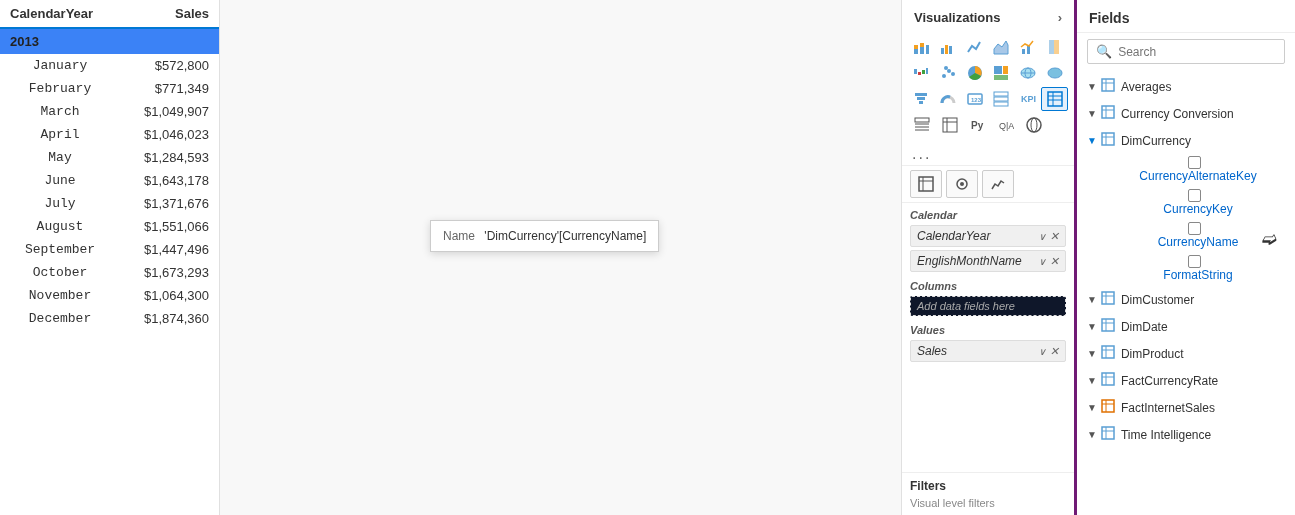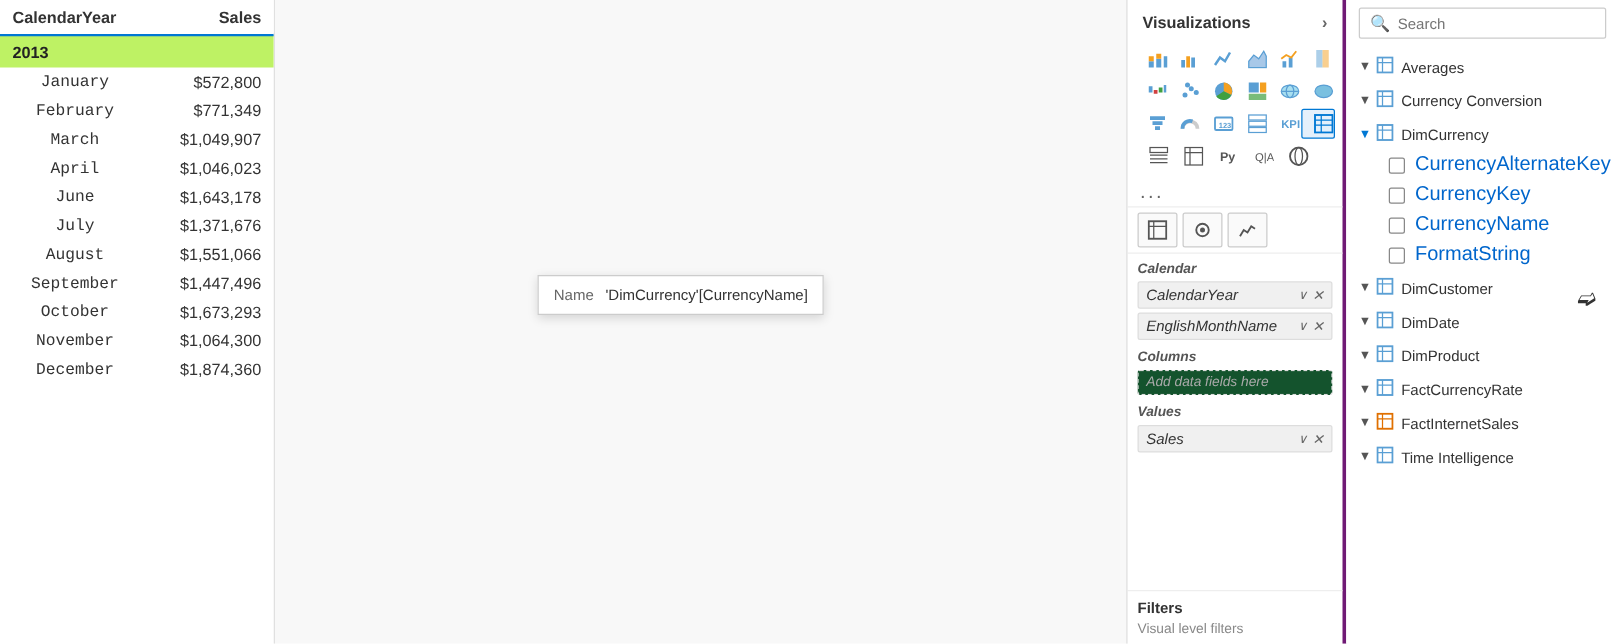--- a/index.html
+++ b/index.html
@@ -35,21 +35,21 @@
       position: sticky;
       top: 0;
     }
     .data-table thead tr th:nth-child(2) {
       text-align: right;
     }
     .data-table tbody tr.year-row td {
       font-weight: 700;
       padding: 5px 10px;
       color: #222;
-      background: #bef264;
+      background: #3b82f6;
     }
     .data-table tbody tr.data-row td {
       padding: 4px 10px;
       color: #333;
     }
     .data-table tbody tr.data-row td:first-child {
       text-align: center;
       font-family: Liberation Mono, monospace;
     }
     .data-table tbody tr.data-row td:nth-child(2) {
@@ -120,21 +120,21 @@
     .viz-icon-row {
       display: flex;
       align-items: center;
       margin-bottom: 2px;
     }
     .viz-icon {
       width: 28px;
       height: 24px;
       display: flex;
       align-items: center;
-      justify-content: flex-end;
+      justify-content: center;
       cursor: pointer;
       border: 1px solid transparent;
       border-radius: 2px;
       font-size: 14px;
       color: #000000;
     }
     .viz-icon.active {
       border-color: #0078d4;
       background: #e5f0fb;
     }
@@ -211,21 +211,21 @@
       color: #666;
       cursor: pointer;
       margin-left: 4px;
     }
     .field-well-placeholder {
       font-size: 11px;
       color: #aaa;
       padding: 3px 6px;
       border: 1px dashed #ddd;
       border-radius: 2px;
-      background: #14532d;
+      background: #0f172a;
     }
 
     .filters-section {
       padding: 6px 8px;
       border-top: 1px solid #eee;
     }
     .filters-label {
       font-weight: 600;
       font-size: 12px;
       color: #333;
@@ -304,22 +304,23 @@
       font-weight: 500;
     }
     .field-group-items {
       padding-left: 28px;
     }
     .field-item {
       display: flex;
       align-items: center;
       padding: 3px 10px 3px 6px;
       cursor: pointer;
-      font-size: 16px;
-      color: #333;
+      font-size: 12px;
+      color: #333;
+      flex-direction: column;
     }
     .field-item .field-checkbox {
       width: 13px;
       height: 13px;
       border: 1px solid #888;
       border-radius: 2px;
       margin-right: 8px;
       background: #fff;
       flex-shrink: 0;
     }
@@ -366,20 +367,24 @@
     </tr>
         <tr class="data-row">
       <td>March</td>
       <td>$1,049,907</td>
     </tr>
         <tr class="data-row">
       <td>April</td>
       <td>$1,046,023</td>
     </tr>
         <tr class="data-row">
+      <td>May</td>
+      <td>$1,284,593</td>
+    </tr>
+        <tr class="data-row">
       <td>June</td>
       <td>$1,643,178</td>
     </tr>
         <tr class="data-row">
       <td>July</td>
       <td>$1,371,676</td>
     </tr>
         <tr class="data-row">
       <td>August</td>
       <td>$1,551,066</td>
@@ -637,20 +642,23 @@
     </div>
   </div>
 
   <div class="filters-section">
     <div class="filters-label">Filters</div>
     <div class="filters-sub">Visual level filters</div>
   </div>
 </div>
 
 <div class="fields-panel">
+  <div class="fields-header">
+    <span>Fields</span>
+  </div>
   <div class="fields-search-bar">
     <span class="fields-search-icon">🔍</span>
     <input type="text" placeholder="Search" style="">
   </div>
   <div class="fields-list" id="fields-list">
   <div class="field-group">
       <div class="field-group-header">
         <span class="expand-arrow" style="color:#555">▼</span>
         <span class="table-icon"><svg width="14" height="14" viewBox="0 0 14 14">
               <rect x="1" y="1" width="12" height="12" fill="none" stroke="#5a9fd4" stroke-width="1.5"></rect>

